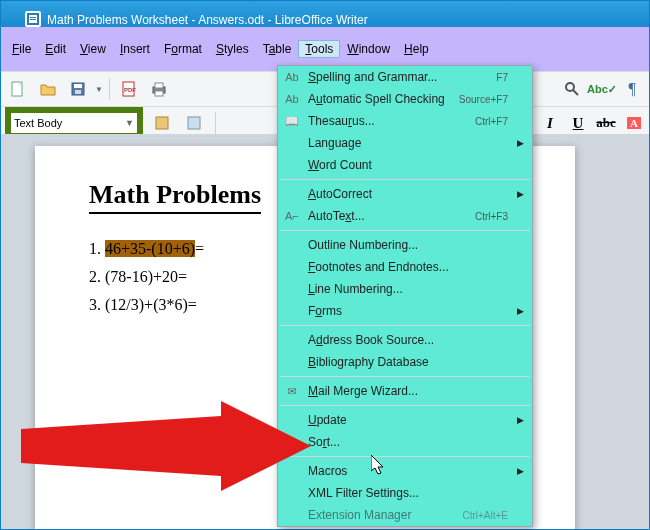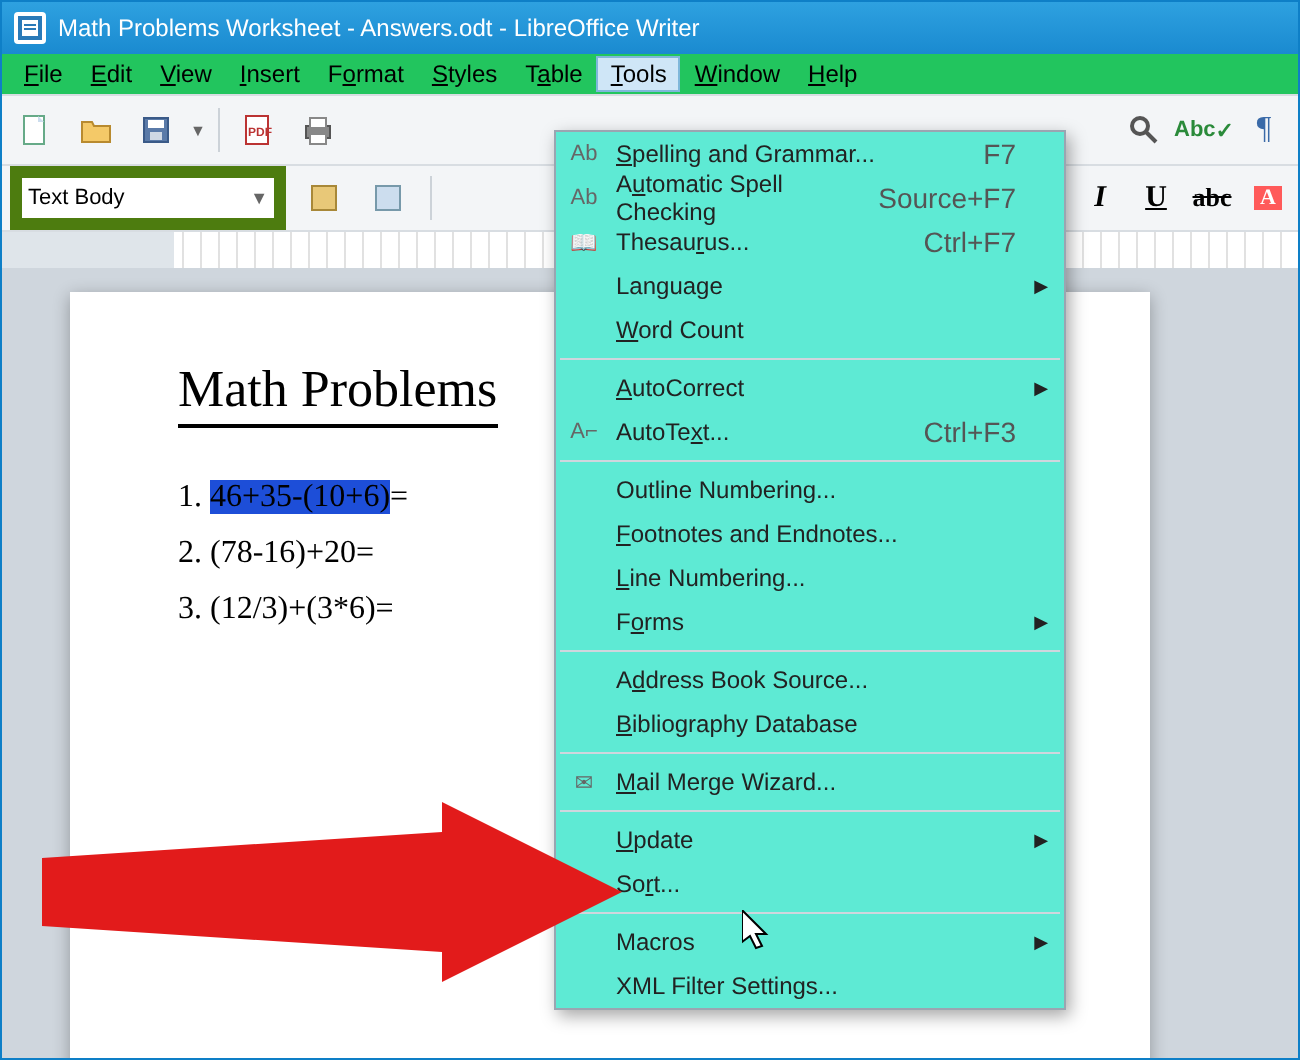--- a/index.html
+++ b/index.html
@@ -1,40 +1,40 @@
 <!DOCTYPE html>
 <html><head>
 <meta charset="utf-8">
 <style>
 html,body{margin:0;padding:0;font-family:"Segoe UI",Tahoma,sans-serif;font-size:12px;background:#fff;overflow:hidden}
 .window{width:650px;height:530px;position:relative;background:#fff;border:1px solid #0e7fc7;box-sizing:border-box}
-.titlebar{height:26px;background:linear-gradient(#2ea1e0,#1a8ad0);color:#fff;display:flex;align-items:center;padding:0 6px;font-size:12px}
+.titlebar{height:26px;background:linear-gradient(#2ea1e0,#1a8ad0);color:#fff;display:flex;align-items:flex-end;padding:0 24px;font-size:12px}
 .titlebar .icon{width:16px;height:16px;background:#fff;margin-right:6px;display:flex;align-items:center;justify-content:center;border-radius:2px}
-.menubar{height:20px;background:#22c55e;display:flex;align-items:center;padding:0 4px;border-bottom:1px solid #d8dde2}
+.menubar{height:20px;background:#c4b5fd;display:flex;align-items:center;padding:12px 4px;border-bottom:1px solid #d8dde2}
 .menubar span{padding:2px 7px;cursor:default}
 .menubar span u{text-decoration:underline}
 .menubar .open{background:#cfe6f7;border:1px solid #7fb7da;padding:1px 6px}
 .toolbar{height:34px;background:#f3f5f7;border-bottom:1px solid #d8dde2;display:flex;align-items:center;padding:0 4px;gap:4px;overflow:hidden}
 .toolbar2{height:32px;background:#f3f5f7;border-bottom:1px solid #d8dde2;display:flex;align-items:center;padding:0 4px;gap:6px;overflow:hidden}
 .tb-btn{width:24px;height:24px;display:flex;align-items:center;justify-content:center;border:1px solid transparent;border-radius:2px;color:#555}
 .tb-sep{width:1px;height:22px;background:#ccd2d8;margin:0 2px}
 .combo{height:20px;border:6px solid #4d7c0f;background:#fff;display:flex;align-items:center;padding:0 3px;font-size:11px}
 .combo .arrow{margin-left:auto;font-size:9px;color:#666}
 .ruler{height:20px;background:#fff;border-bottom:1px solid #d8dde2;position:relative}
 .ruler::before{content:"";position:absolute;inset:0;background:repeating-linear-gradient(to right,#888 0,#888 1px,transparent 1px,transparent 9px);opacity:.25}
 .ruler-shade{position:absolute;top:0;bottom:0;background:#dfe5ea}
 .docarea{position:absolute;top:133px;left:0;right:0;bottom:0;background:#cfd6dd;overflow:hidden}
 .page{position:absolute;top:12px;left:34px;width:540px;height:500px;background:#fff;box-shadow:0 2px 8px rgba(0,0,0,.3);padding:34px 54px;box-sizing:border-box}
-.doc-title{font-family:"Times New Roman",serif;font-size:26px;font-weight:normal;border-bottom:2px solid #000;display:inline-block;padding-bottom:2px;margin-bottom:16px}
+.doc-title{font-family:"Times New Roman",serif;font-size:26px;font-weight:bold;border-bottom:2px solid #000;display:inline-block;padding-bottom:2px;margin-bottom:16px}
 .doc-line{font-family:"Times New Roman",serif;font-size:16px;margin:10px 0}
-.sel{background:#1d4ed8}
+.sel{background:#a16207}
 .menu{position:absolute;top:64px;left:276px;width:254px;background:#5eead4;border:1px solid #9aa5b1;box-shadow:2px 3px 8px rgba(0,0,0,.35);z-index:50}
 .menu-item{display:flex;align-items:center;height:22px;padding:0 24px 0 30px;position:relative;font-size:12px;color:#222}
 .menu-item.hl{background:#bfe0f7}
-.menu-item .sc{margin-left:auto;color:#555;font-size:14px}
+.menu-item .sc{margin-left:auto;color:#555;font-size:10px}
 .menu-item .arr{position:absolute;right:8px;font-size:9px}
 .menu-sep{height:1px;background:#cfd6dd;margin:3px 2px}
 .menu-icon{position:absolute;left:6px;width:16px;height:16px;display:flex;align-items:center;justify-content:center;font-size:11px;color:#666}
 .cursor{position:absolute;z-index:100;pointer-events:none}
 .big-arrow{position:absolute;z-index:60;pointer-events:none}
 .fmt-btn{width:22px;height:22px;display:flex;align-items:center;justify-content:center;font-weight:bold;font-family:"Times New Roman",serif}
 </style>
 </head>
 <body>
 
@@ -217,20 +217,24 @@
         <span>So<u>r</u>t...</span>
       </div>
     <div class="menu-sep"></div>
     <div class="menu-item">
         <span>Macros</span>
         <span class="arr">▶</span>
       </div>
     <div class="menu-item">
         <span>XML Filter Settings...</span>
       </div>
+    <div class="menu-item" style="opacity:.55">
+        <span>Extension Manager</span>
+        <span class="sc">Ctrl+Alt+E</span>
+      </div>
   </div>
 
   <svg class="big-arrow" style="left:20px;top:400px" width="290" height="90" viewBox="0 0 290 90">
     <polygon points="0,28 200,15 200,0 290,45 200,90 200,75 0,62" fill="#e21b1b"></polygon>
   </svg>
 
   <svg class="cursor" style="left:370px;top:454px" width="18" height="22" viewBox="0 0 18 22">
     <polygon points="0,0 0,16 4,13 7,19 10,18 7,12 12,12" fill="#fff" stroke="#000" stroke-width="1"></polygon>
   </svg>
 

